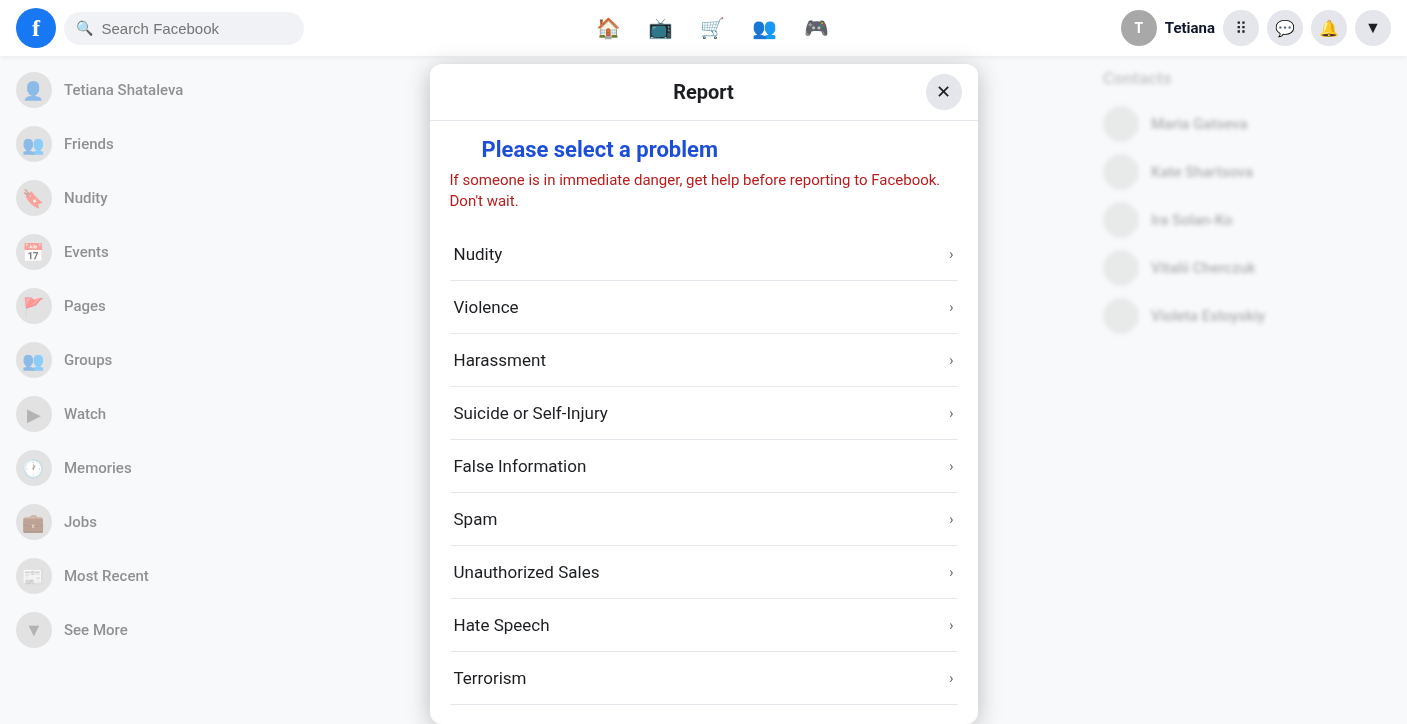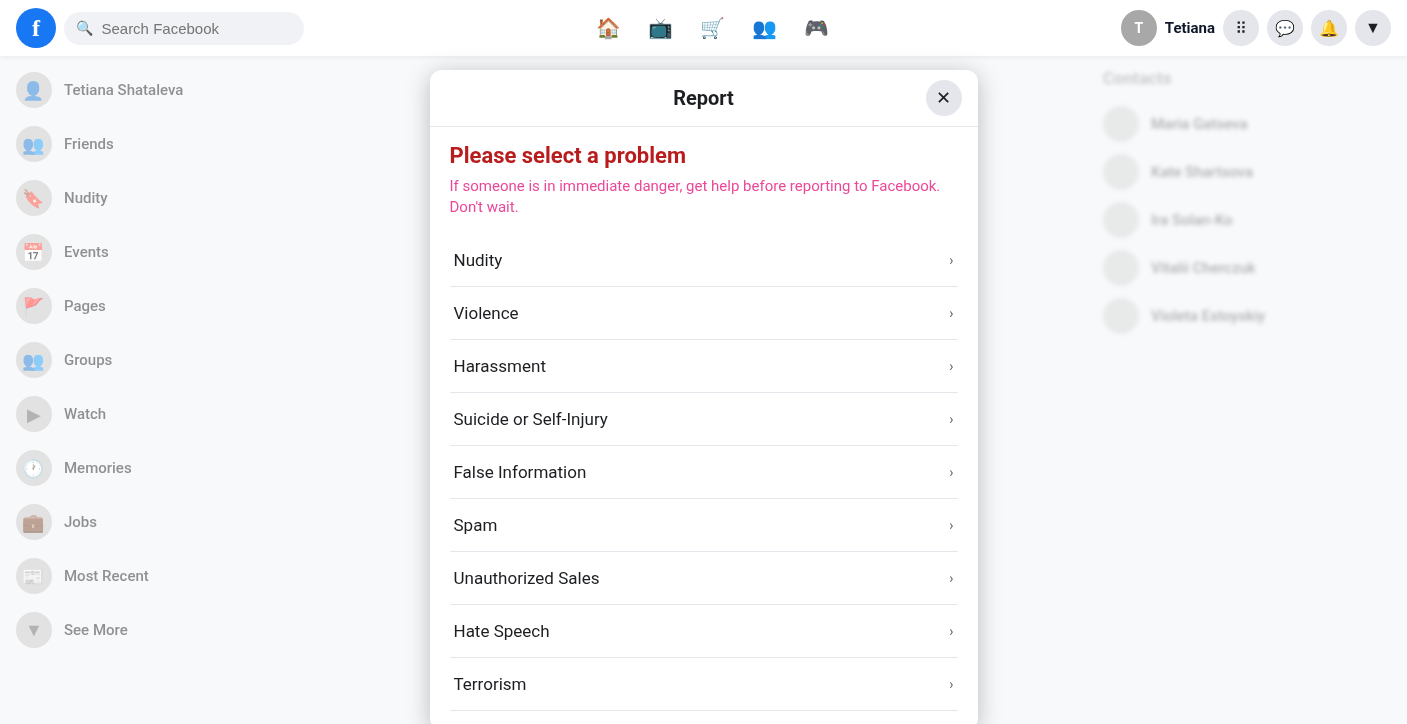--- a/index.html
+++ b/index.html
@@ -150,21 +150,21 @@
       color: #1c1e21;
     }
 
     
     .overlay {
       position: fixed;
       top: 56px; left: 0; right: 0; bottom: 0;
       background: rgba(255,255,255,0.5);
       z-index: 200;
       display: flex;
-      align-items: center;
+      align-items: flex-end;
       justify-content: center;
       padding-top: 20px;
     }
 
     
     .modal {
       background: #fff;
       border-radius: 12px;
       box-shadow: 0 4px 24px rgba(0,0,0,0.25);
       width: 548px;
@@ -196,26 +196,27 @@
       display: flex; align-items: center; justify-content: center;
       font-size: 18px;
       color: #1c1e21;
     }
     .modal-body {
       padding: 16px 20px;
     }
     .problem-title {
       font-size: 22px;
       font-weight: 700;
-      color: #b91c1c;
+      color: #1d4ed8;
       margin-bottom: 8px;
+      margin-left: 32px;
     }
     .problem-desc {
       font-size: 15px;
-      color: #ec4899;
+      color: #b91c1c;
       margin-bottom: 16px;
       line-height: 1.4;
     }
     .report-item {
       display: flex;
       align-items: center;
       justify-content: space-between;
       padding: 16px 4px;
       border-bottom: 1px solid #e4e6eb;
       cursor: pointer;

